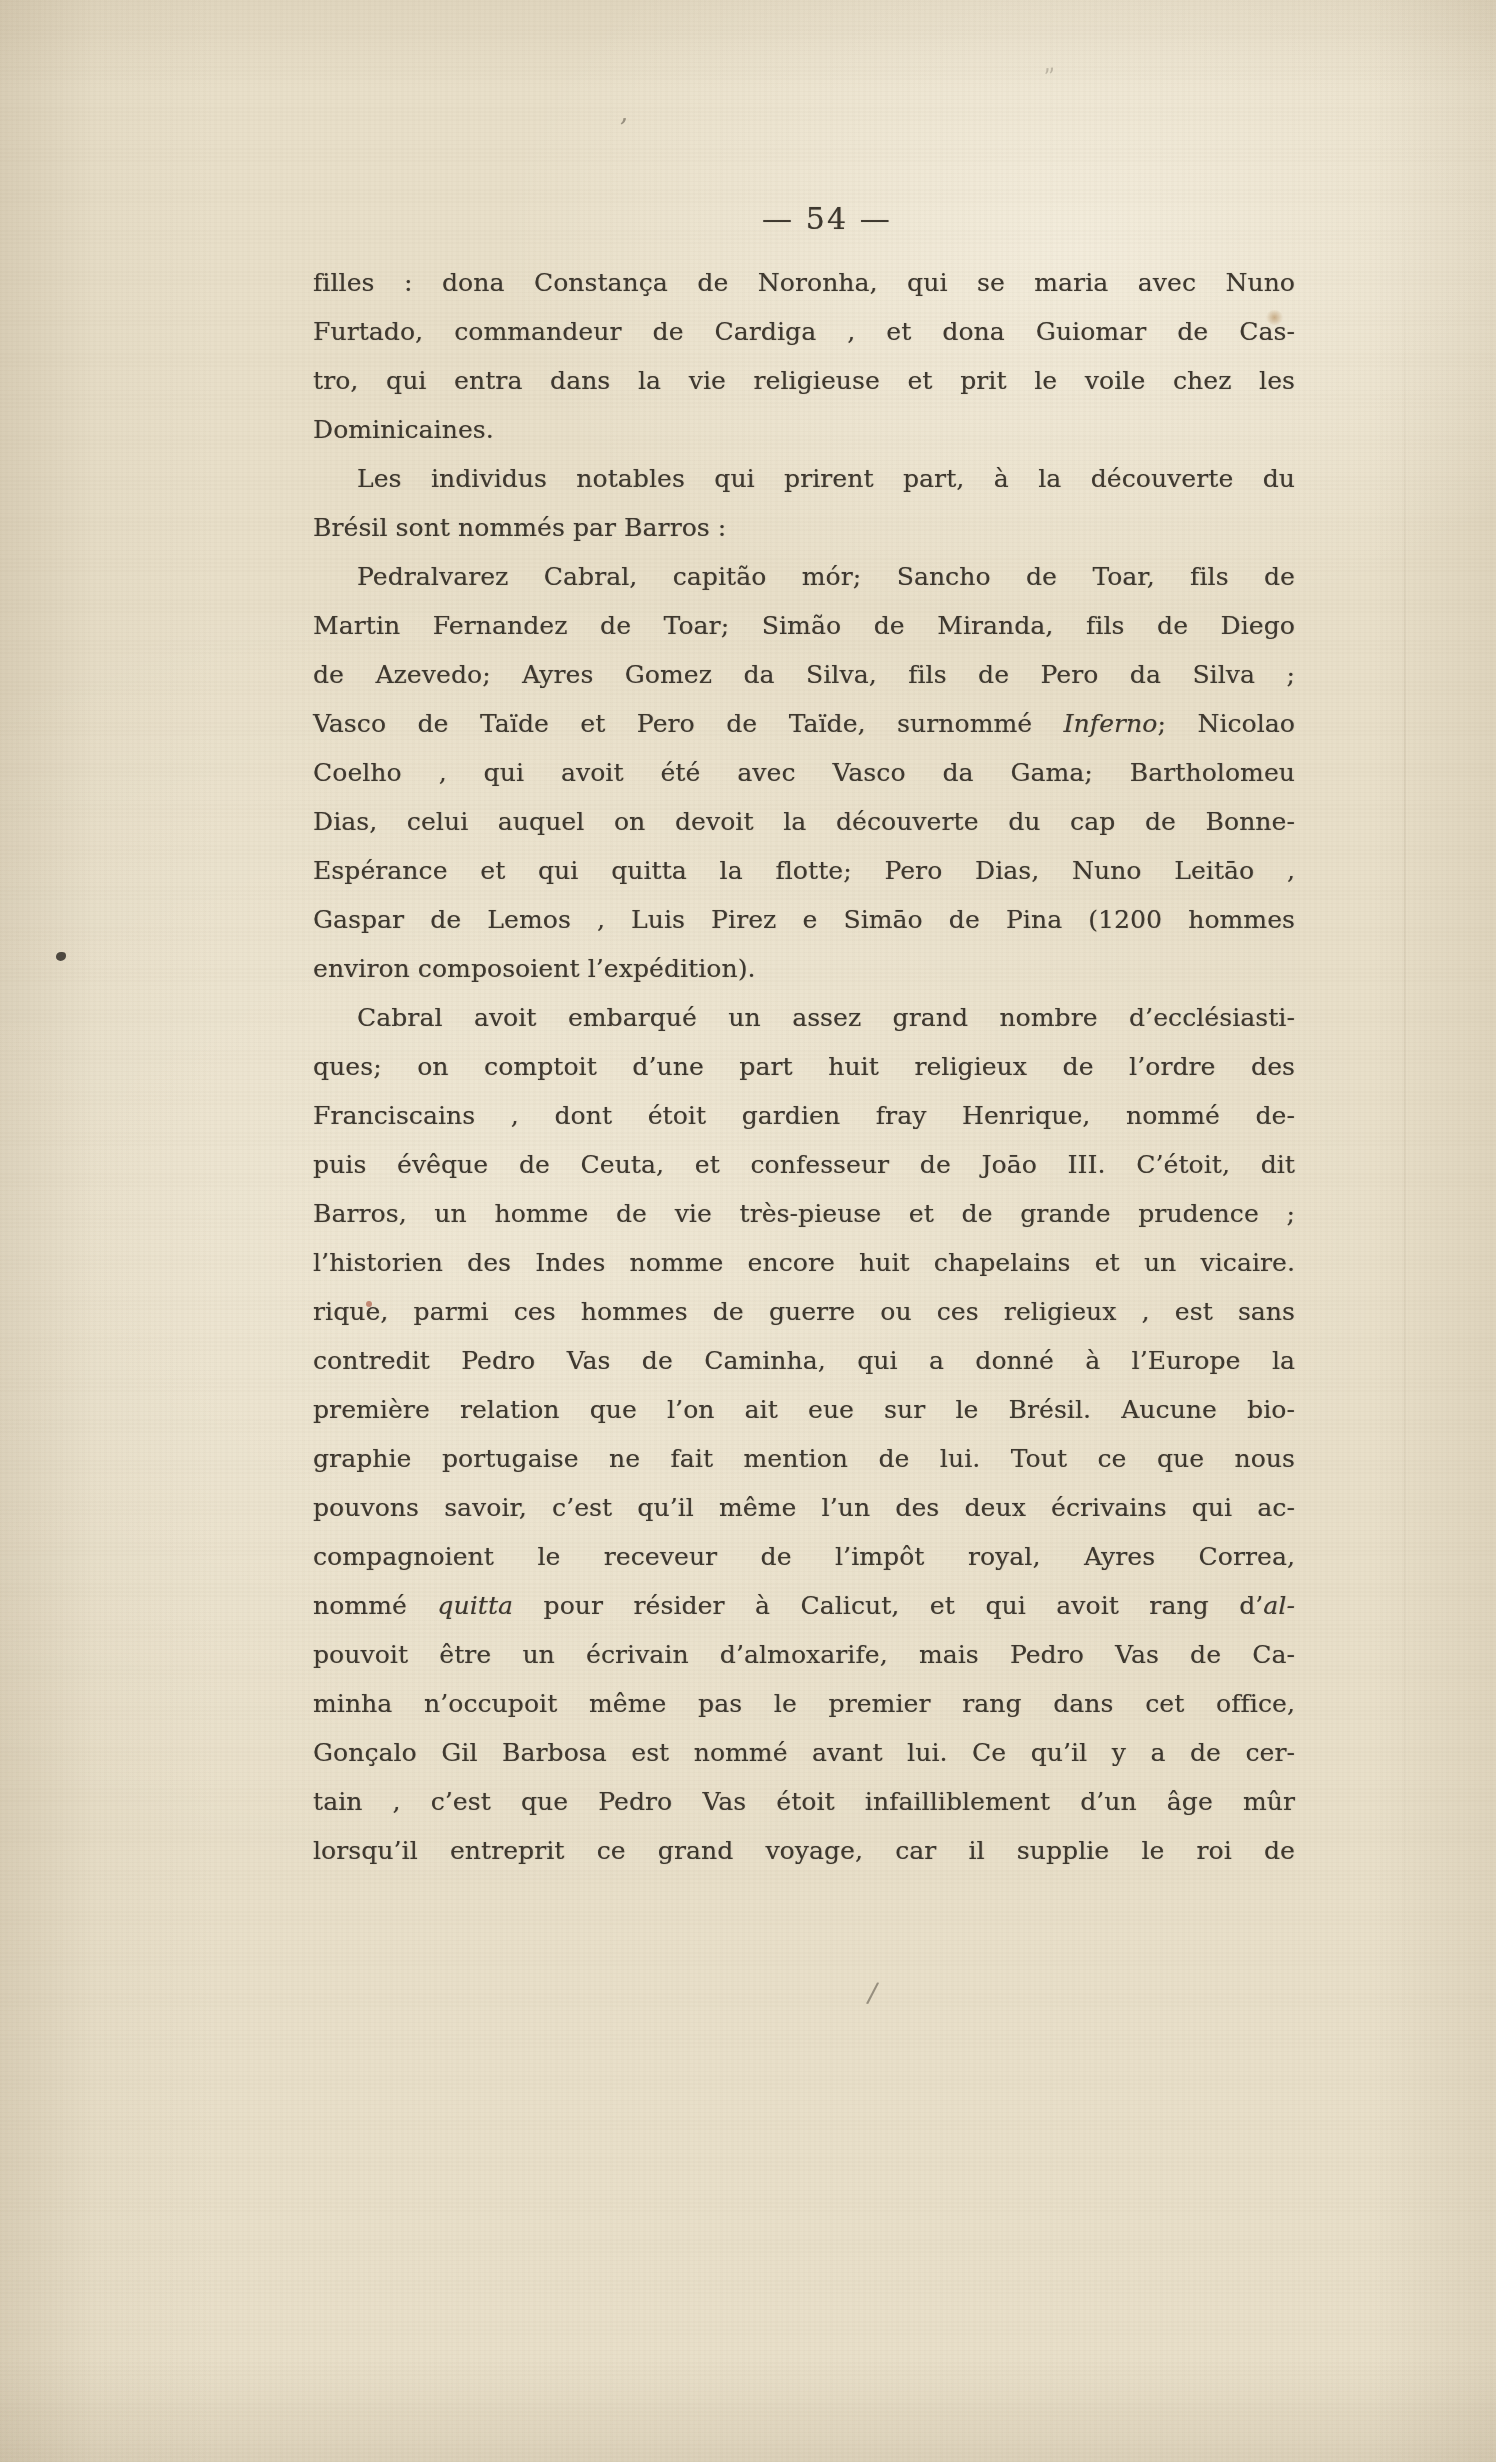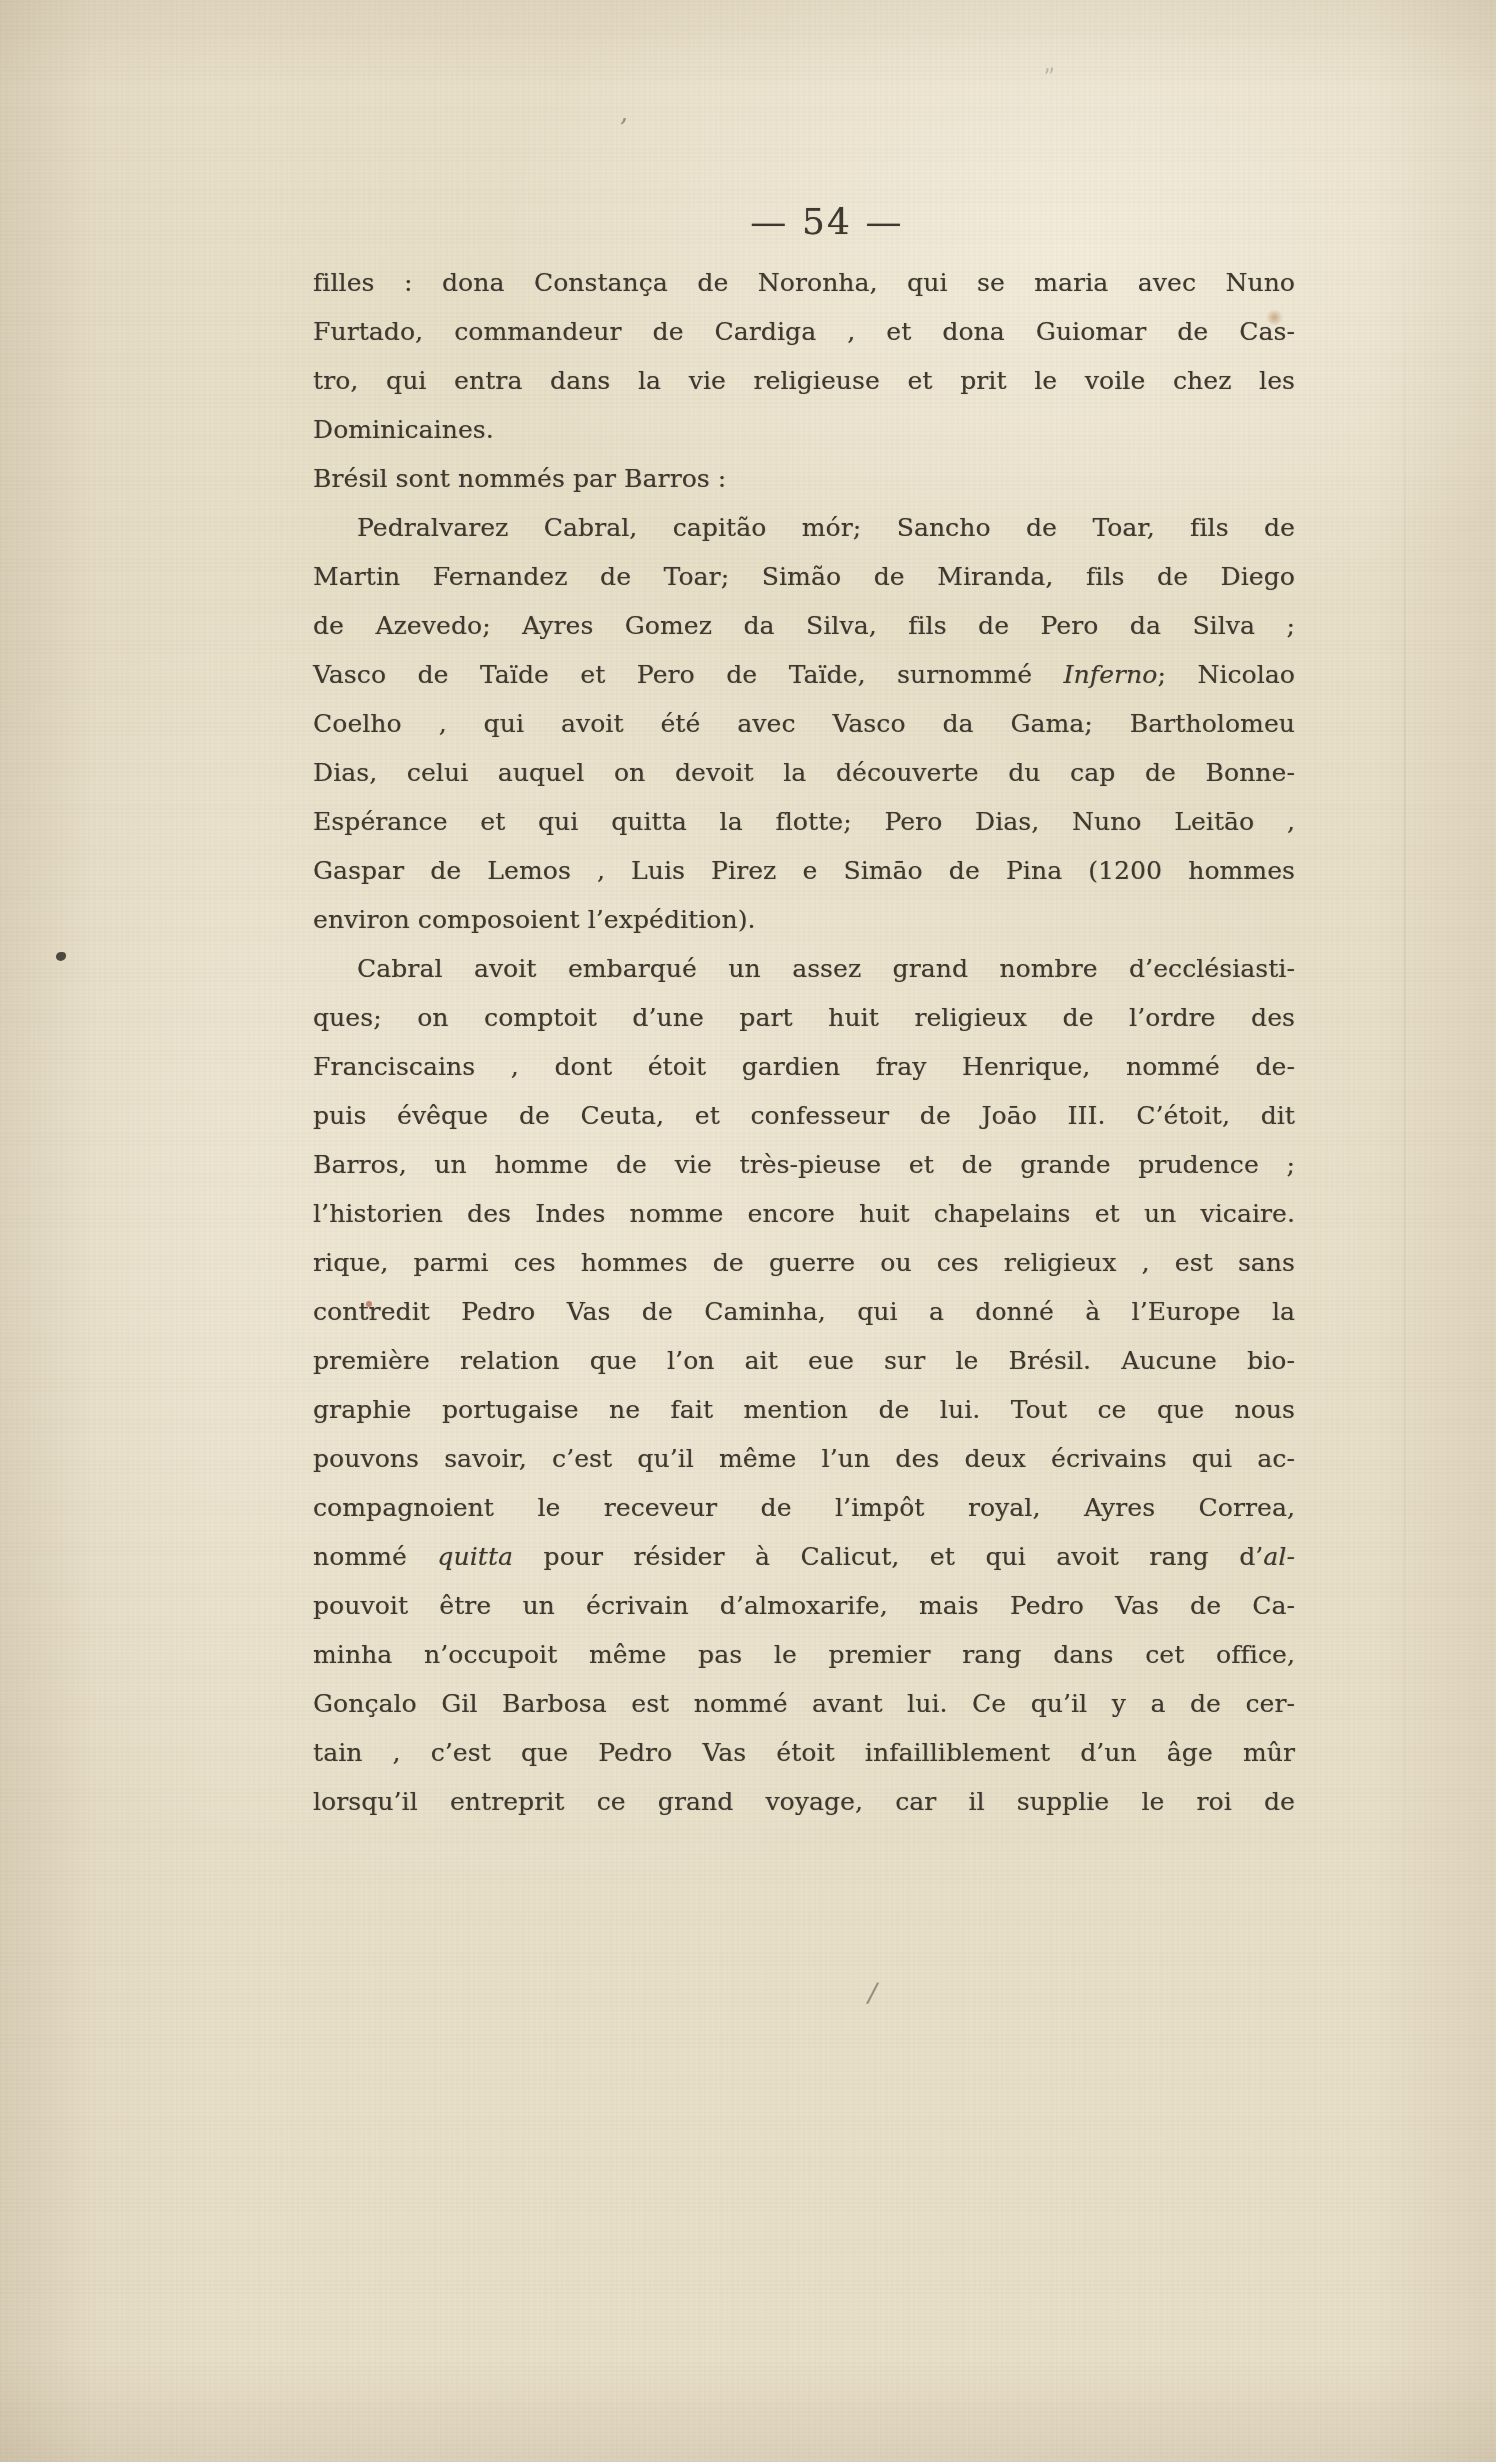--- a/index.html
+++ b/index.html
@@ -31,21 +31,21 @@
     background-image:
       repeating-linear-gradient(0deg, rgba(120,100,70,0.028) 0 1.4px, rgba(120,100,70,0) 1.4px 4.1px),
       repeating-linear-gradient(90deg, rgba(120,100,70,0.020) 0 2.1px, rgba(120,100,70,0) 2.1px 5.5px);
     pointer-events: none;
   }
   .pagenum {
     position: absolute;
     top: 201px;
     left: 827px;
     transform: translateX(-50%);
-    font-size: 36px;
+    font-size: 30px;
     letter-spacing: 2.1px;
     color: var(--ink, #3e382f);
     text-shadow: 0 0 0.8px rgba(62,56,47,0.55);
     white-space: nowrap;
   }
   .text-block {
     position: absolute;
     left: 313px;
     top: 258px;
     width: 982px;
@@ -89,20 +89,21 @@
 <div class="page">
   <div class="grain"></div>
 
   <div class="pagenum">— 54 —</div>
 
   <div class="text-block">
     <div class="tl"><span>filles : dona Constança de Noronha, qui se maria avec Nuno</span></div>
     <div class="tl"><span>Furtado, commandeur de Cardiga , et dona Guiomar de Cas-</span></div>
     <div class="tl"><span>tro, qui entra dans la vie religieuse et prit le voile chez les</span></div>
     <div class="tl end"><span>Dominicaines.</span></div>
+    <div class="tl ind"><span>Les individus notables qui prirent part, à la découverte du</span></div>
     <div class="tl end"><span>Brésil sont nommés par Barros :</span></div>
     <div class="tl ind"><span>Pedralvarez Cabral, capitão mór; Sancho de Toar, fils de</span></div>
     <div class="tl"><span>Martin Fernandez de Toar; Simão de Miranda, fils de Diego</span></div>
     <div class="tl"><span>de Azevedo; Ayres Gomez da Silva, fils de Pero da Silva ;</span></div>
     <div class="tl"><span>Vasco de Taïde et Pero de Taïde, surnommé </span><span class="it">Inferno</span><span>; Nicolao</span></div>
     <div class="tl"><span>Coelho , qui avoit été avec Vasco da Gama; Bartholomeu</span></div>
     <div class="tl"><span>Dias, celui auquel on devoit la découverte du cap de Bonne-</span></div>
     <div class="tl"><span>Espérance et qui quitta la flotte; Pero Dias, Nuno Leitāo ,</span></div>
     <div class="tl"><span>Gaspar de Lemos , Luis Pirez e Simāo de Pina (1200 hommes</span></div>
     <div class="tl end"><span>environ composoient l’expédition).</span></div>

